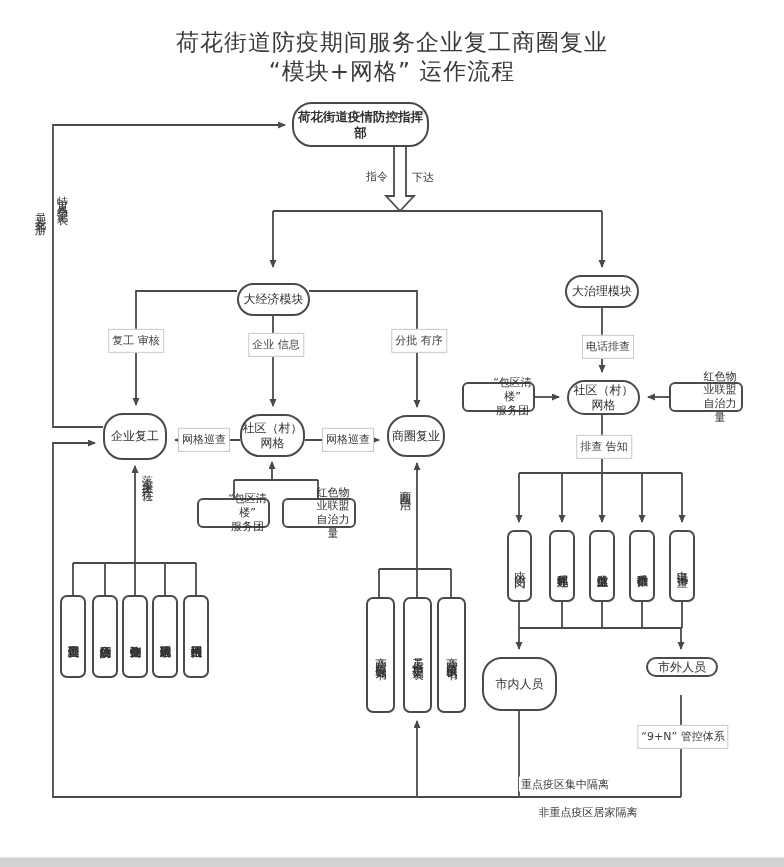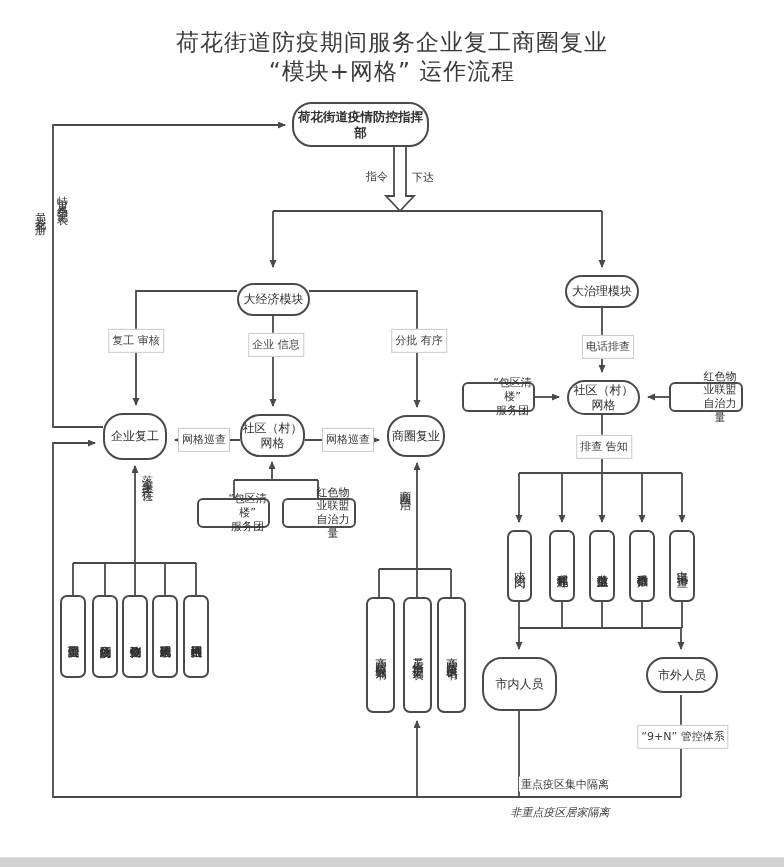--- a/index.html
+++ b/index.html
@@ -142,21 +142,21 @@
   <div class="node small" style="left:669px;top:382px;width:74px;height:30px;">红色物业联盟
 自治力量</div>
 
   <div class="vnode" style="left:507px;top:530px;width:25px;height:72px;">小区门岗</div>
   <div class="vnode" style="left:549px;top:530px;width:26px;height:72px;letter-spacing:0;">邻礼通程序</div>
   <div class="vnode" style="left:589px;top:530px;width:26px;height:72px;letter-spacing:0;">业主微信群</div>
   <div class="vnode" style="left:629px;top:530px;width:26px;height:72px;letter-spacing:0;">租户微信群</div>
   <div class="vnode" style="left:669px;top:530px;width:26px;height:72px;">电话排查</div>
 
   <div class="node" style="left:482px;top:657px;width:75px;height:54px;">市内人员</div>
-  <div class="node" style="left:646px;top:657px;width:72px;height:36px;">市外人员</div>
+  <div class="node" style="left:646px;top:657px;width:72px;height:20px;">市外人员</div>
 
   <div class="vnode" style="left:60px;top:595px;width:26px;height:83px;letter-spacing:0;">员工管理到位</div>
   <div class="vnode" style="left:92px;top:595px;width:26px;height:83px;letter-spacing:0;">场所防疫到位</div>
   <div class="vnode" style="left:122px;top:595px;width:26px;height:83px;letter-spacing:0;">物资储备到位</div>
   <div class="vnode" style="left:152px;top:595px;width:26px;height:83px;letter-spacing:0;">承诺履职到位</div>
   <div class="vnode" style="left:183px;top:595px;width:26px;height:83px;letter-spacing:0;">网格报送到位</div>
 
   <div class="vnode" style="left:366px;top:597px;width:29px;height:116px;">商户防疫告知书</div>
   <div class="vnode" style="left:403px;top:597px;width:29px;height:116px;">员工信息登记表</div>
   <div class="vnode" style="left:437px;top:597px;width:29px;height:116px;">商户防疫承诺书</div>
@@ -167,21 +167,21 @@
   <div class="elabel" style="left:136px;top:341px;">复工 审核</div>
   <div class="elabel" style="left:276px;top:345px;">企业 信息</div>
   <div class="elabel" style="left:419px;top:341px;">分批 有序</div>
   <div class="elabel" style="left:608px;top:347px;">电话排查</div>
   <div class="elabel" style="left:204px;top:440px;">网格巡查</div>
   <div class="elabel" style="left:348px;top:440px;">网格巡查</div>
   <div class="elabel" style="left:604px;top:447px;">排查 告知</div>
   <div class="elabel" style="left:683px;top:737px;">“9+N” 管控体系</div>
 
   <div class="flabel" style="left:565px;top:784px;">重点疫区集中隔离</div>
-  <div class="flabel" style="left:560px;top:812px;font-style:italic;">非重点疫区居家隔离</div>
+  <div class="flabel" style="left:588px;top:812px;">非重点疫区居家隔离</div>
 
   <div class="vlabel" style="left:56px;top:187px;">特定人员登记表</div>
   <div class="vlabel" style="left:34px;top:203px;">员工花名册</div>
   <div class="vlabel" style="left:141px;top:466px;">落实主体责任</div>
   <div class="vlabel" style="left:399px;top:481px;">商圈自治</div>
 
   <div class="bottom-strip"></div>
 </div>
 
 </body></html>

